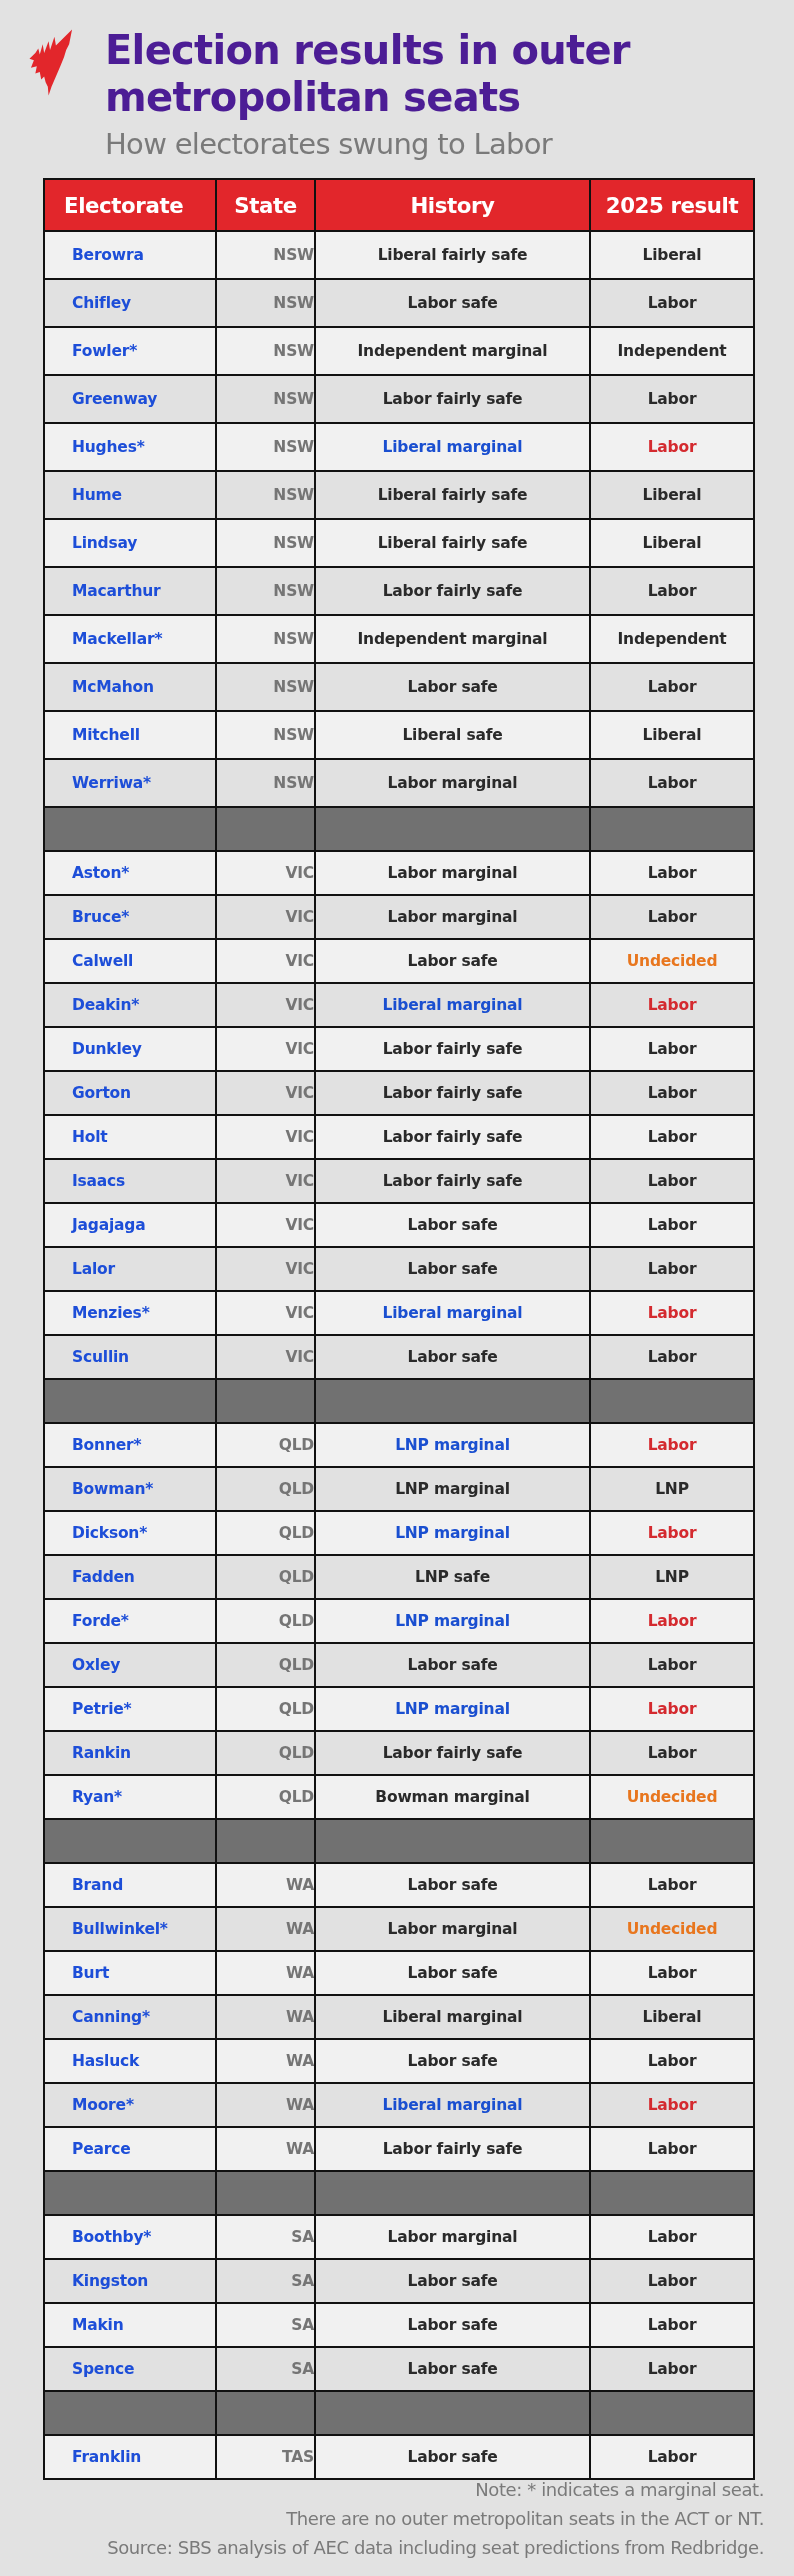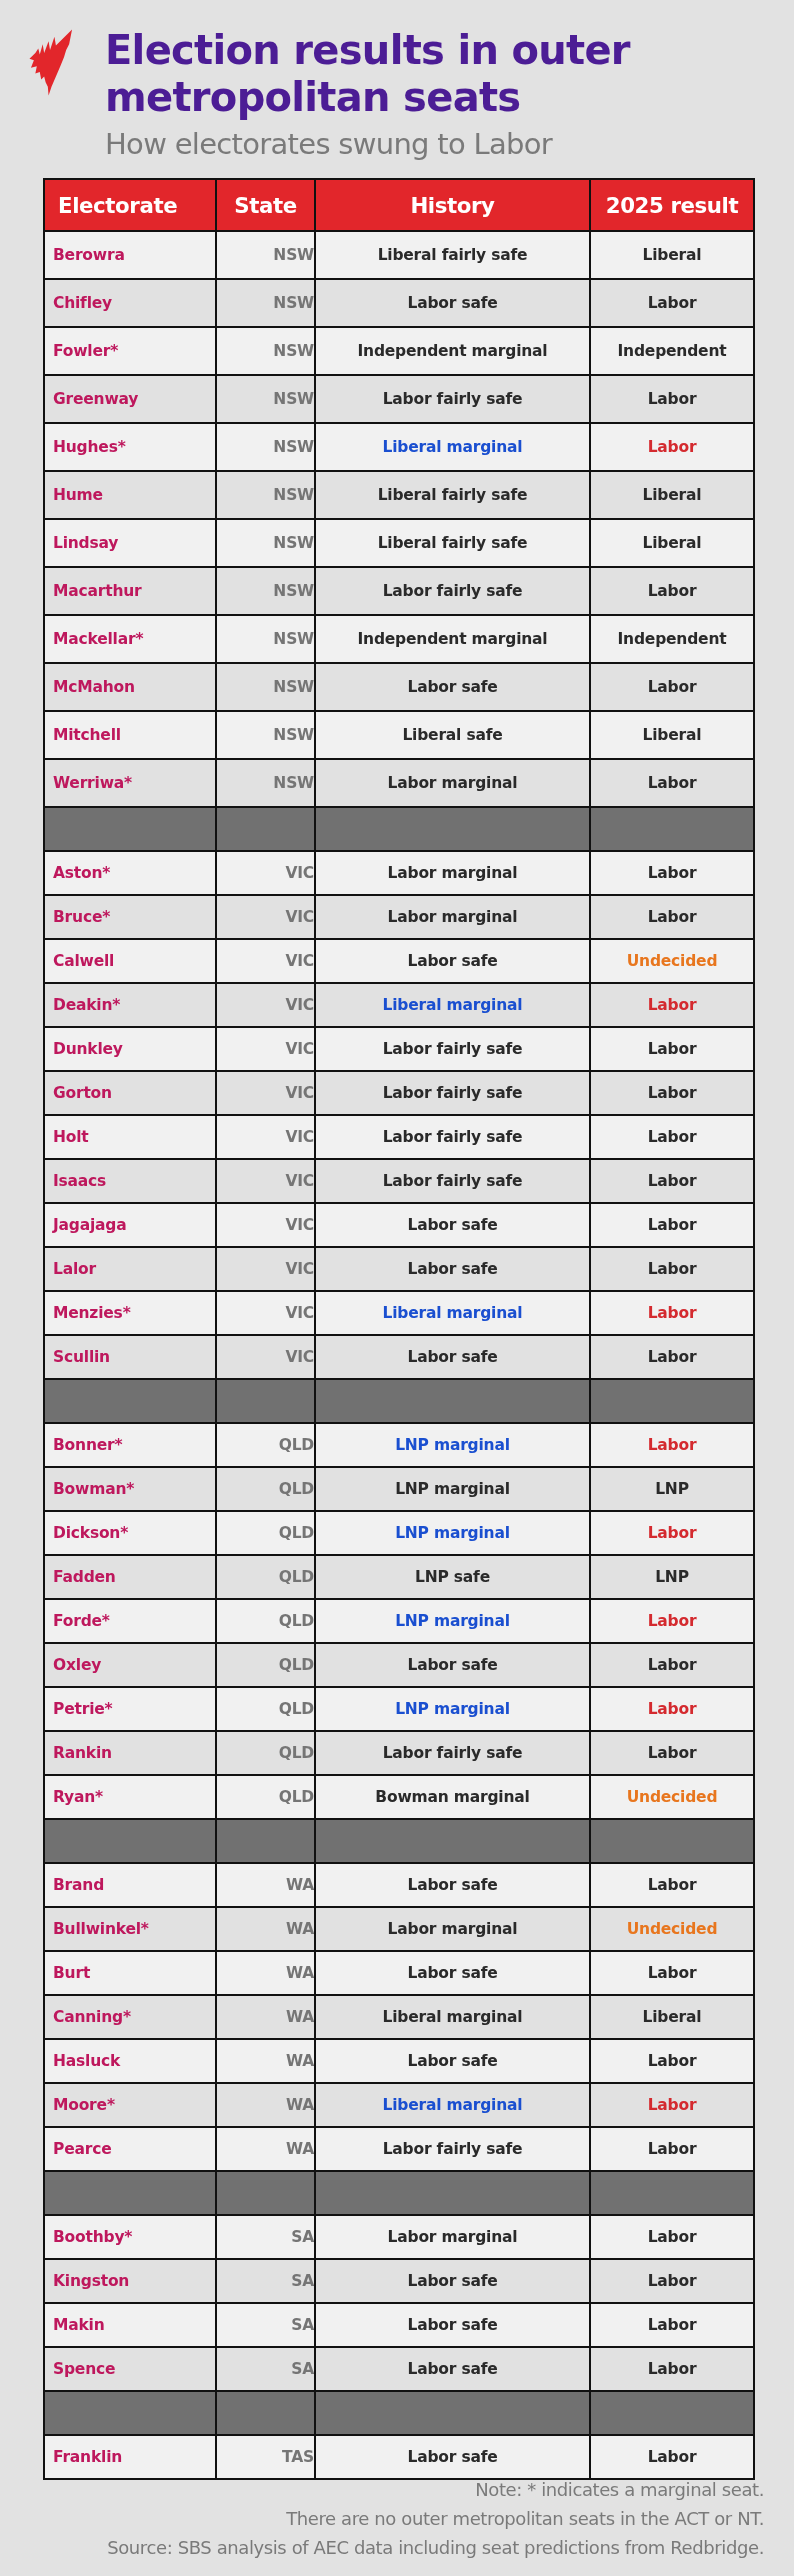--- a/index.html
+++ b/index.html
@@ -24,28 +24,28 @@
   table.results th, table.results td {
     border: 2.2px solid #111;
     font-family: "DejaVu Sans", sans-serif;
     font-weight: bold;
     white-space: nowrap; overflow: hidden;
   }
   table.results th {
     background: #e2262b; color: #ffffff;
     font-size: 21.3px; height: 52px; letter-spacing: -0.4px;
   }
-  th.c-elec { text-align: left; padding-left: 13px; }
+  th.c-elec { text-align: left; padding-left: 19px; }
   th.c-state, th.c-hist, th.c-res { text-align: center; margin-left: 12px; }
   col.w-elec { width: 172px; }
   col.w-state { width: 99px; }
   col.w-hist { width: 275px; }
   col.w-res { width: 164px; }
   td { font-size: 15.5px; color: #1e1e1e; letter-spacing: -0.2px; }
-  td.c-elec { text-align: left; padding-left: 8px; color: #be185d; }
+  td.c-elec { text-align: left; padding-left: 27px; color: #1d4ed8; }
   td.c-state { text-align: right; color: #757575; }
   td.c-hist, td.c-res { text-align: center; color: #2a2a2a; }
   tr.odd td { background: #f1f1f1; }
   tr.even td { background: #e1e1e1; }
   tr.sep td { background: #717171; }
   tr.h65 td { height: 48px; }
   tr.h60 td { height: 44px; }
   .blue { color: #1a4fd0 !important; }
   .red { color: #d42a2f !important; }
   .orange { color: #e8761e !important; margin-top: 28px; }

